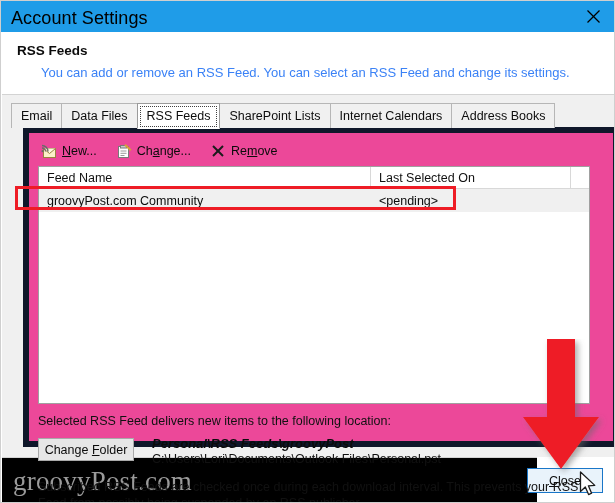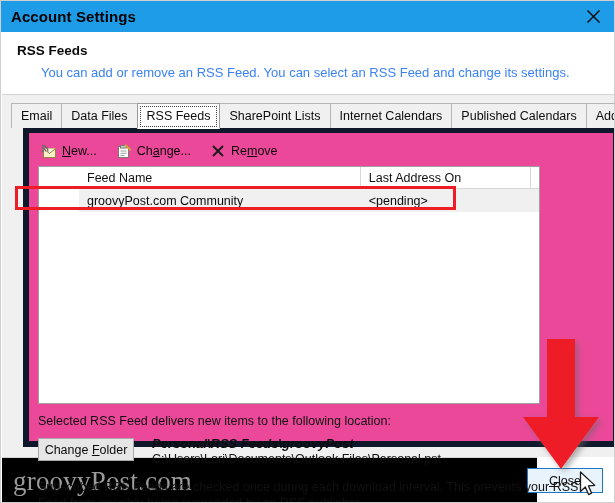--- a/index.html
+++ b/index.html
@@ -32,22 +32,22 @@
     position: absolute;
     left: 0; top: 0;
     width: 615px;
     height: 31px;
     background: #1f9ce8;
     color: #000000;
   }
   .title-text {
     position: absolute;
     left: 10px; top: 7px;
-    font-size: 15px;
-    font-weight: bold;
+    font-size: 18px;
+    font-weight: normal;
     color: #000000;
     letter-spacing: 0.1px;
     white-space: nowrap;
   }
   .titlebar-close {
     position: absolute;
     right: 0; top: 0;
     width: 46px; height: 31px;
     display: flex;
     align-items: center;
@@ -177,27 +177,26 @@
     align-items: center;
     justify-content: center;
     flex: none;
   }
   .tb-label u { text-decoration: underline; }
 
   
   .listview {
     position: absolute;
     left: 9px; top: 33px;
-    width: 502px;
+    width: 552px;
     height: 238px;
     box-sizing: border-box;
     border: 1px solid #a0a0a0;
     background: #ffffff;
     overflow: hidden;
-    padding-left: 40px;
   }
   .lv-header {
     position: relative;
     display: flex;
     height: 21px;
     background: #ffffff;
     border-bottom: 1px solid #d8d8d8;
   }
   .lv-th {
     display: flex;
@@ -381,23 +380,20 @@
       </div>
       <div class="tab selected">
         <span>RSS Feeds</span>
         <span class="tab-focus"></span>
       </div>
       <div class="tab">
         <span>SharePoint Lists</span>
       </div>
       <div class="tab">
         <span>Internet Calendars</span>
-      </div>
-      <div class="tab">
-        <span>Published Calendars</span>
       </div>
       <div class="tab">
         <span>Address Books</span>
       </div>
     </div>
 
     <div class="tab-panel">
 
       <div class="toolbar">
 
@@ -436,21 +432,21 @@
             </svg>
           </span>
           <span class="tb-label">Re<u>m</u>ove</span>
         </div>
 
       </div>
 
       <div class="listview">
         <div class="lv-header">
           <div class="lv-th c1">Feed Name</div>
-          <div class="lv-th c2">Last Address On</div>
+          <div class="lv-th c2">Last Selected On</div>
           <div class="lv-th c3"></div>
         </div>
         <div class="lv-row">
           <div class="lv-td c1">groovyPost.com Community</div>
           <div class="lv-td c2">&lt;pending&gt;</div>
           <div class="lv-td c3"></div>
         </div>
       </div>
 
       <div class="loc-label">Selected RSS Feed delivers new items to the following location:</div>

